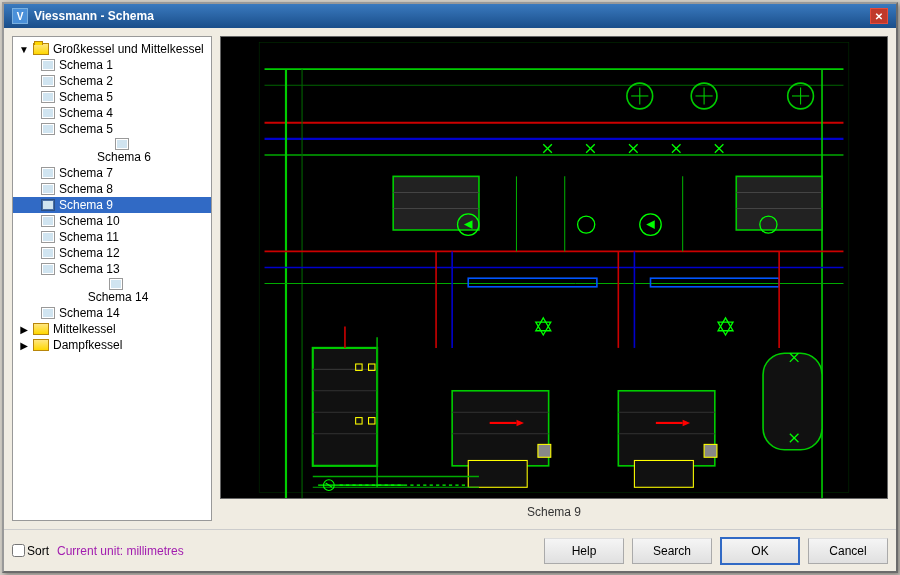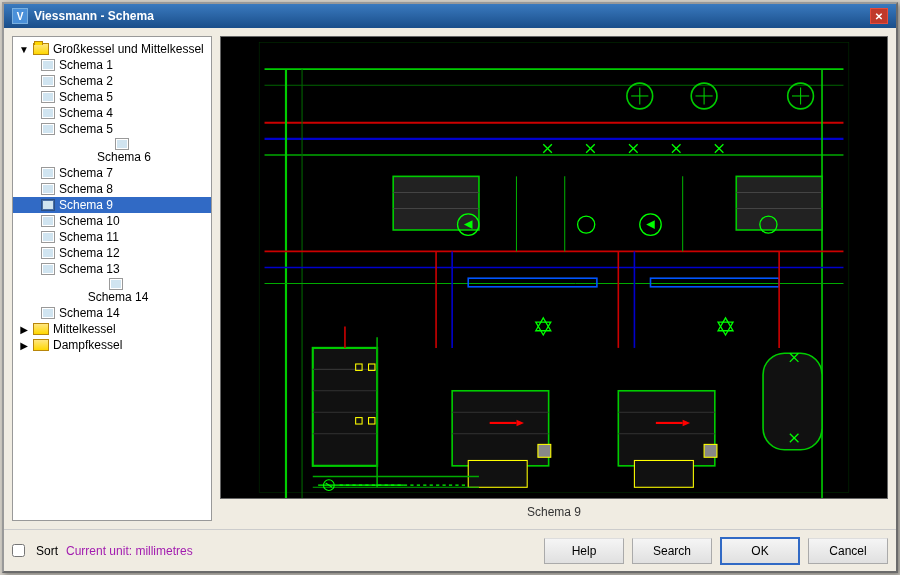--- a/index.html
+++ b/index.html
@@ -175,21 +175,21 @@
       padding: 6px 8px;
       background: #f0ece2;
       border-top: 1px solid #ccc;
       gap: 8px;
       flex-shrink: 0;
       height: 42px;
     }
     .sort-check {
       display: flex;
       align-items: center;
-      gap: 11px;
+      gap: 2px;
     }
     .sort-check input[type="checkbox"] {
       width: 13px;
       height: 13px;
     }
     .current-unit {
       flex: 1;
       font-size: 12px;
       color: #a21caf;
     }

